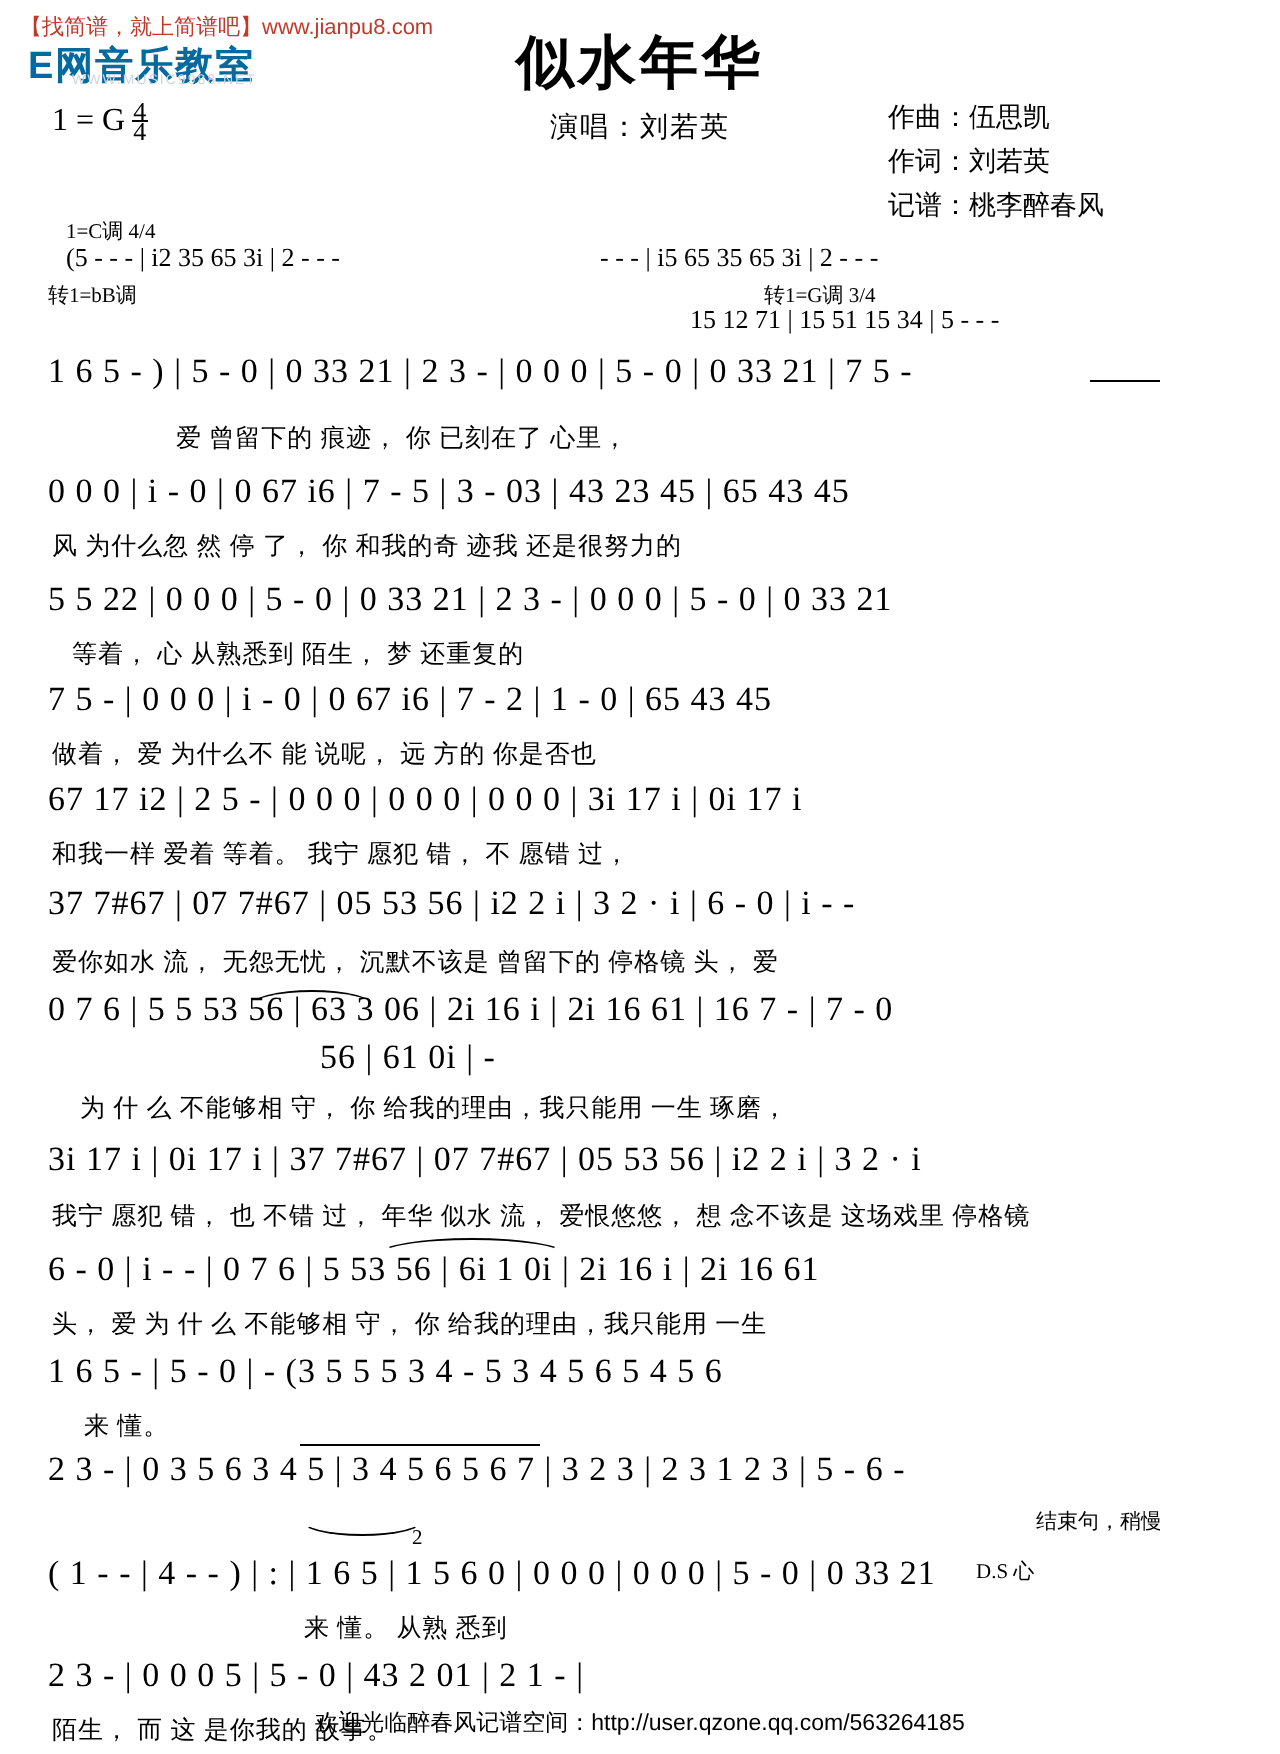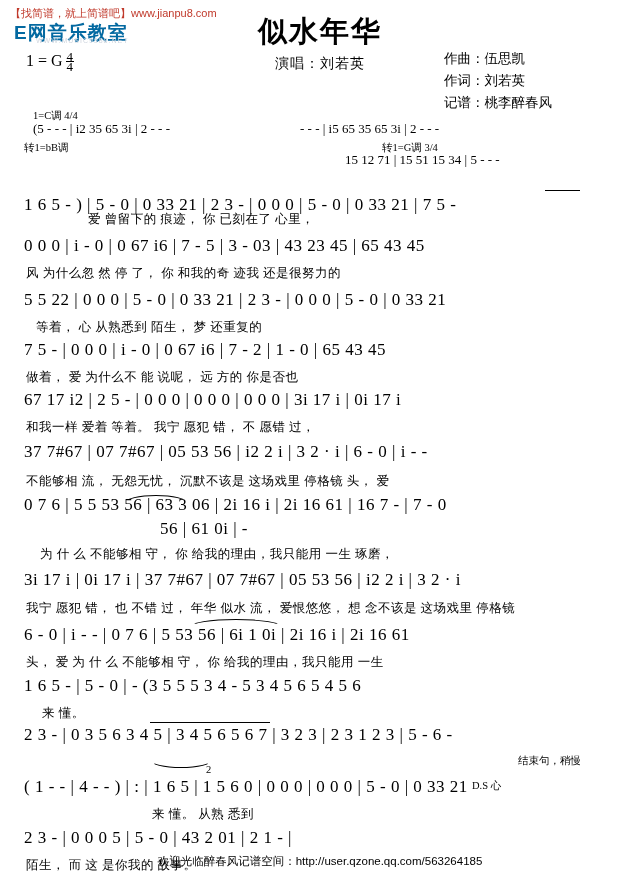--- a/index.html
+++ b/index.html
@@ -185,45 +185,45 @@
     <div>记谱：桃李醉春风</div>
   </div>
 
   <div class="keysig">
     <span>1 = G</span><span class="frac"><span class="num">4</span><span class="den">4</span></span>
   </div>
 
   <div class="tag" style="left:33px; top:109px;">1=C调 4/4</div>
   <div class="tag" style="left:24px; top:141px;">转1=bB调</div>
   <div class="tag" style="left:382px; top:141px;">转1=G调 3/4</div>
-  <div class="tag" style="left:472px; top:779px;">D.S 心</div>
+  <div class="tag" style="left:488px; top:779px;">D.S 心</div>
   <div class="tag" style="left:518px; top:754px;">结束句，稍慢</div>
   <div class="tag" style="left:206px; top:764px;">2</div>
 
   <div class="notes small" style="left:33px; top:121px;">(5 - - -  | i2  35  65  3i  | 2 - - -</div>
   <div class="notes small" style="left:300px; top:121px;">- - - | i5 65 35 65 3i | 2 - - -</div>
   <div class="notes small" style="left:345px; top:152px;">15 12 71 | 15 51 15 34 | 5 - - -</div>
 
-  <div class="notes" style="left:24px; top:195px;">1 6 5 - ) | 5 - 0 | 0 33 21 | 2 3 - | 0 0 0 | 5 - 0 | 0 33 21 | 7 5 -</div>
+  <div class="notes" style="left:24px; top:176px;">1 6 5 - ) | 5 - 0 | 0 33 21 | 2 3 - | 0 0 0 | 5 - 0 | 0 33 21 | 7 5 -</div>
   <div class="lyr" style="left:88px; top:211px;">爱          曾留下的  痕迹，            你          已刻在了  心里，</div>
 
   <div class="notes" style="left:24px; top:236px;">0 0 0 | i - 0 | 0 67 i6 | 7 - 5 | 3 - 03 | 43 23 45 | 65 43 45</div>
   <div class="lyr" style="left:26px; top:265px;text-align:right;">风        为什么忽 然  停 了，  你   和我的奇 迹我   还是很努力的</div>
 
   <div class="notes" style="left:24px; top:290px;">5 5 22 | 0 0 0 | 5 - 0 | 0 33 21 | 2 3 - | 0 0 0 | 5 - 0 | 0 33 21</div>
   <div class="lyr" style="left:36px; top:319px;">等着，      心          从熟悉到  陌生，         梦          还重复的</div>
 
   <div class="notes" style="left:24px; top:340px;">7 5 - | 0 0 0 | i - 0 | 0 67 i6 | 7 - 2 | 1 - 0 | 65 43 45</div>
   <div class="lyr" style="left:26px; top:369px;">做着，         爱        为什么不 能  说呢，  远  方的  你是否也</div>
 
   <div class="notes" style="left:24px; top:390px;">67 17 i2 | 2 5 - | 0 0 0 | 0 0 0 | 0 0 0 | 3i 17 i | 0i 17 i</div>
   <div class="lyr" style="left:26px; top:419px;">和我一样  爱着  等着。                              我宁 愿犯 错，  不 愿错 过，</div>
 
   <div class="notes" style="left:24px; top:442px;">37 7#67 | 07 7#67 | 05 53 56 | i2 2 i | 3 2 · i | 6 - 0 | i - -</div>
-  <div class="lyr" style="left:26px; top:473px;">不能够相 流，  无怨无忧，  沉默不该是  这场戏里 停格镜  头，       爱</div>
+  <div class="lyr" style="left:26px; top:473px;">爱你如水 流，  无怨无忧，  沉默不该是  曾留下的 停格镜  头，       爱</div>
 
   <div class="notes" style="left:24px; top:495px;">0 7 6 | 5 5 53 56 | 63 3 06 | 2i 16 i | 2i 16 61 | 16 7 - | 7 - 0</div>
   <div class="notes" style="left:160px; top:519px;">56 | 61 0i | - </div>
   <div class="lyr" style="left:40px; top:546px;">为 什  么 不能够相  守，  你  给我的理由，我只能用 一生      琢磨，</div>
 
   <div class="notes" style="left:24px; top:570px;">3i 17 i | 0i 17 i | 37 7#67 | 07 7#67 | 05 53 56 | i2 2 i | 3 2 · i</div>
   <div class="lyr" style="left:26px; top:600px;">我宁 愿犯 错，  也 不错 过，  年华 似水 流，  爱恨悠悠，  想 念不该是  这场戏里  停格镜</div>
 
   <div class="notes" style="left:24px; top:625px;">6 - 0 | i - - | 0 7 6 | 5 53 56 | 6i 1 0i | 2i 16 i | 2i 16 61</div>
   <div class="lyr" style="left:26px; top:654px;">头，    爱        为 什 么 不能够相   守，  你   给我的理由，我只能用 一生</div>

